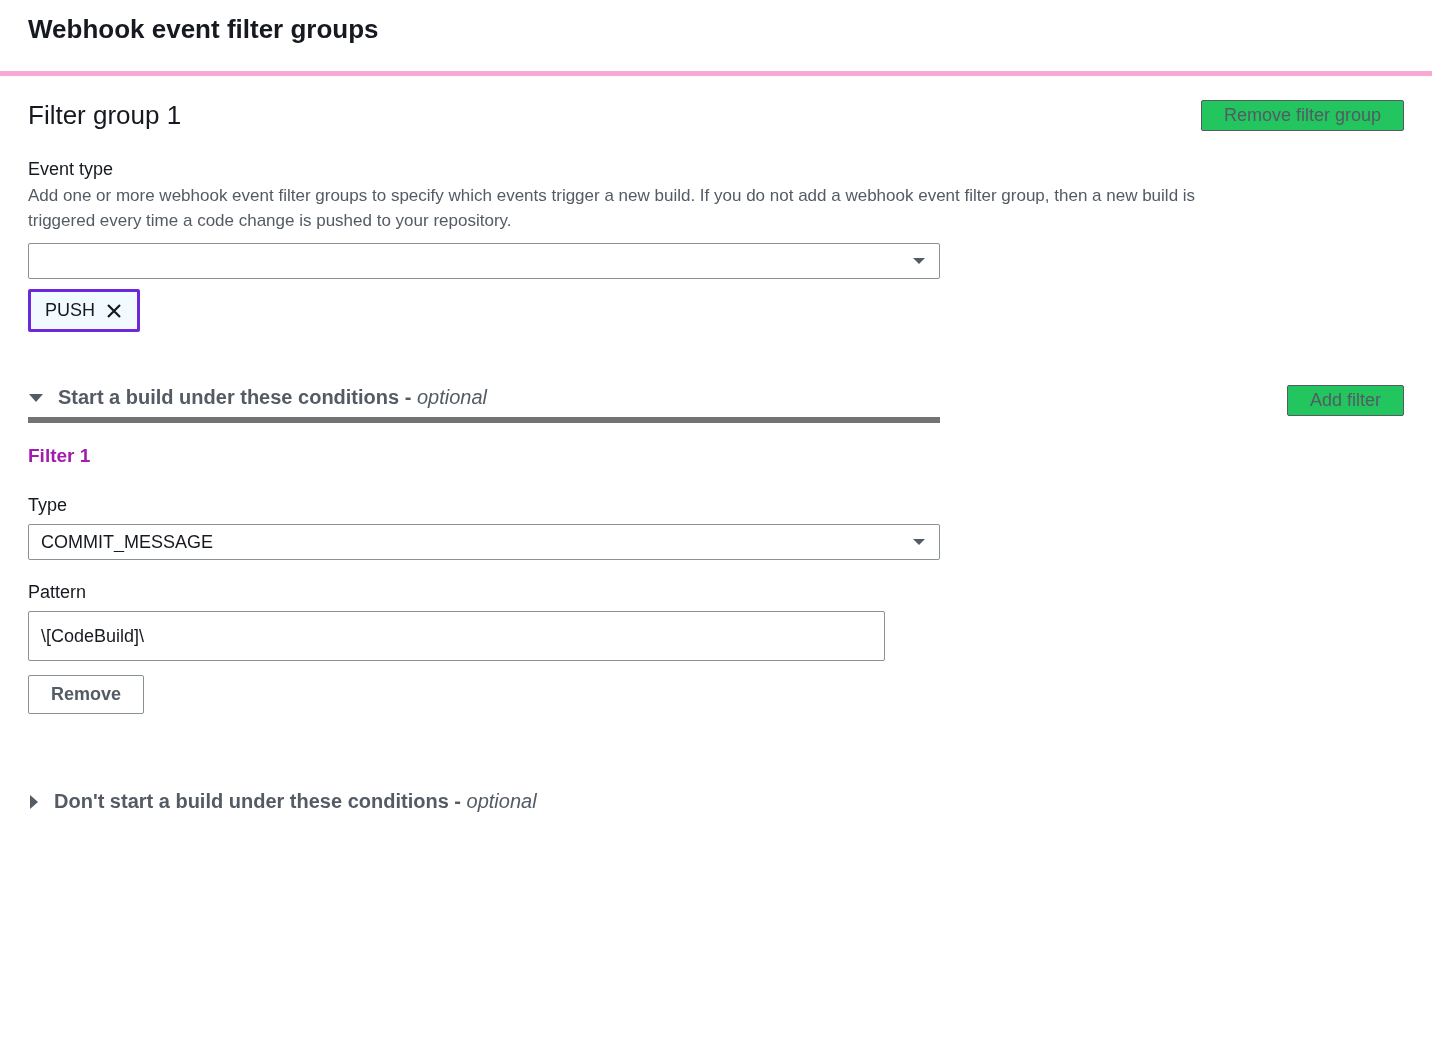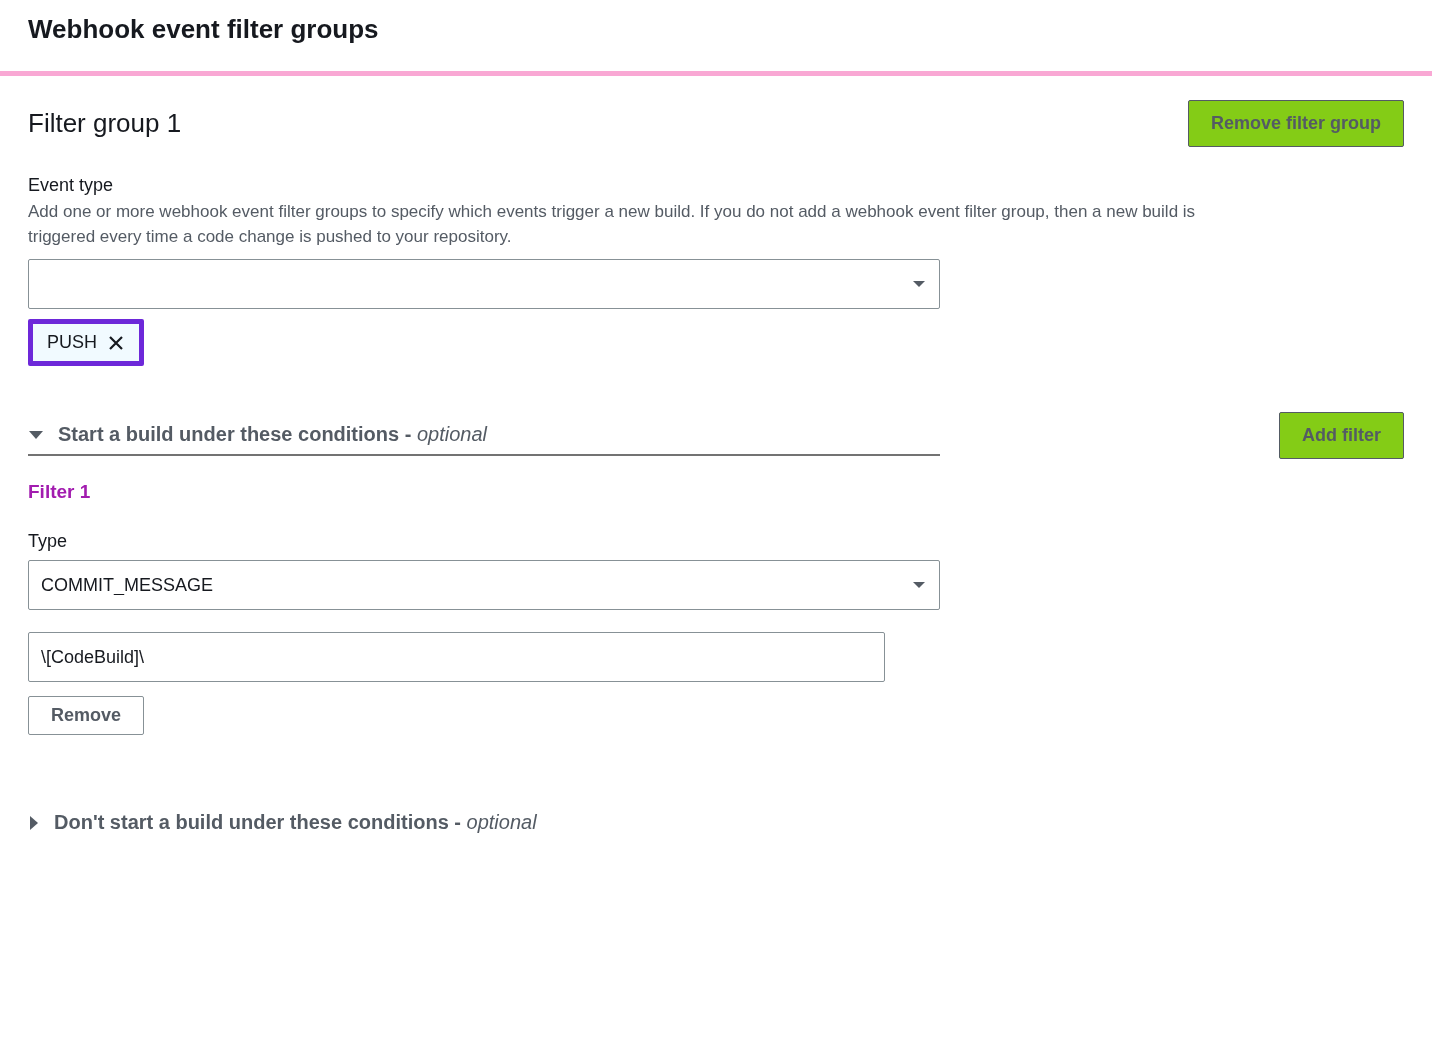--- a/index.html
+++ b/index.html
@@ -33,26 +33,26 @@
   justify-content: space-between;
   align-items: center;
   margin-bottom: 28px;
 }
 .group-title {
   font-size: 26px;
   font-weight: 400;
   color: #16191f;
 }
 .btn {
-  background: #84cc16;
+  background: #22c55e;
   border: 1px solid #545b64;
   border-radius: 2px;
-  padding: 12px 22px;
-  font-size: 18px;
-  font-weight: 700;
+  padding: 4px 22px;
+  font-size: 18px;
+  font-weight: 400;
   color: #545b64;
   cursor: pointer;
   font-family: inherit;
 }
 .field { margin-bottom: 20px; }
 .field-label {
   font-size: 18px;
   color: #16191f;
   margin-bottom: 4px;
   display: block;
@@ -63,21 +63,21 @@
   line-height: 1.45;
   margin-bottom: 10px;
   max-width: 1230px;
 }
 .select-wrap {
   position: relative;
   width: 912px;
 }
 .select {
   width: 100%;
-  height: 50px;
+  height: 36px;
   border: 1px solid #879196;
   border-radius: 2px;
   background: #fff;
   font-size: 18px;
   padding: 0 40px 0 12px;
   appearance: none;
   font-family: inherit;
   color: #16191f;
   cursor: pointer;
 }
@@ -91,21 +91,21 @@
 .tag-row {
   margin-top: 10px;
   display: flex;
   gap: 6px;
 }
 .tag {
   display: inline-flex;
   align-items: center;
   gap: 10px;
   background: #f1faff;
-  border: 5px solid #6d28d9;
+  border: 3px solid #6d28d9;
   border-radius: 2px;
   padding: 8px 14px;
   font-size: 18px;
   color: #16191f;
 }
 .tag-x {
   cursor: pointer;
   display: inline-flex;
 }
 .expander-row {
@@ -117,21 +117,21 @@
 .expander-row.no-btn { justify-content: flex-start; }
 .expander-header {
   display: flex;
   align-items: center;
   gap: 14px;
   cursor: pointer;
   padding: 8px 0;
   width: 912px;
 }
 .expander-header.bordered {
-  border-bottom: 2px solid #737373;
+  border-bottom: 6px solid #737373;
 }
 .expander-title {
   font-size: 20px;
   font-weight: 700;
   color: #545b64;
 }
 .optional-dash { font-weight: 700; color: #545b64; }
 .optional-tag { font-weight: 400; font-style: italic; color: #545b64; }
 .caret-icon { flex-shrink: 0; }
 .filter-block {
@@ -238,20 +238,21 @@
       </select>
       <span class="select-caret">
         <svg width="14" height="10" viewBox="0 0 14 10">
             <path d="M1 2 L7 8 L13 2 Z" fill="#545b64"></path>
           </svg>
       </span>
     </div>
 
     <div style="height:22px"></div>
 
+    <span class="sub-label">Pattern</span>
     <input type="text" class="text-input" value="\[CodeBuild]\" style="">
 
     <div>
       <button class="btn-sm">Remove</button>
     </div>
   </div>
 
   <div class="expander-row no-btn" style="margin-top:68px">
     <div class="expander-header">
       <span class="caret-icon">

